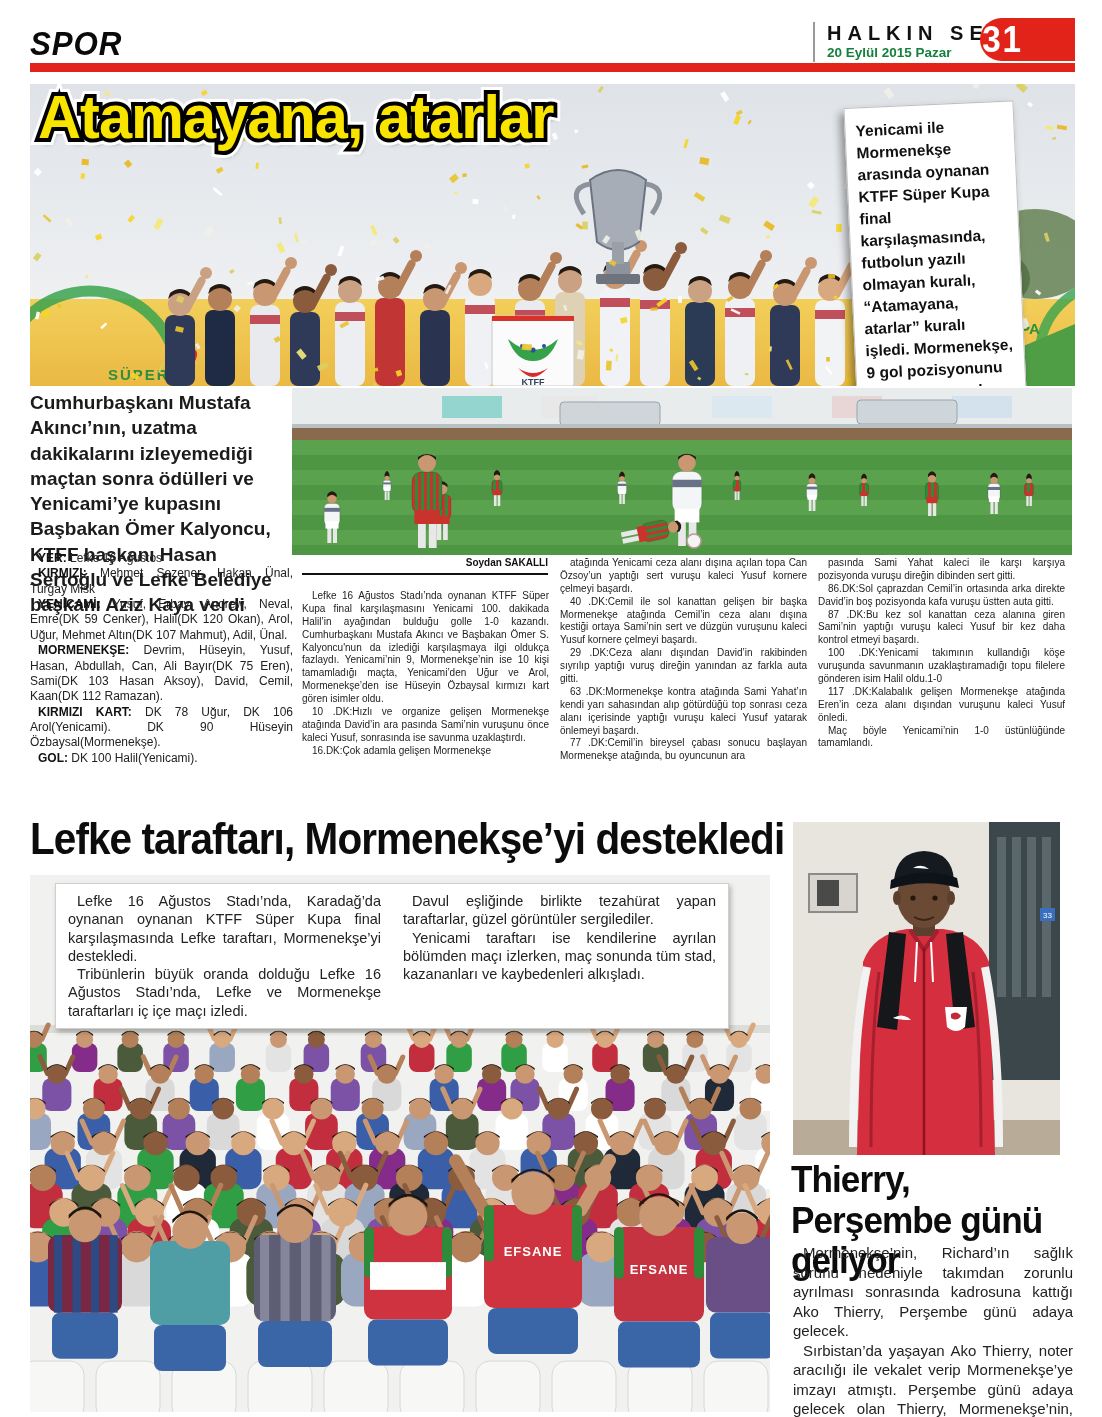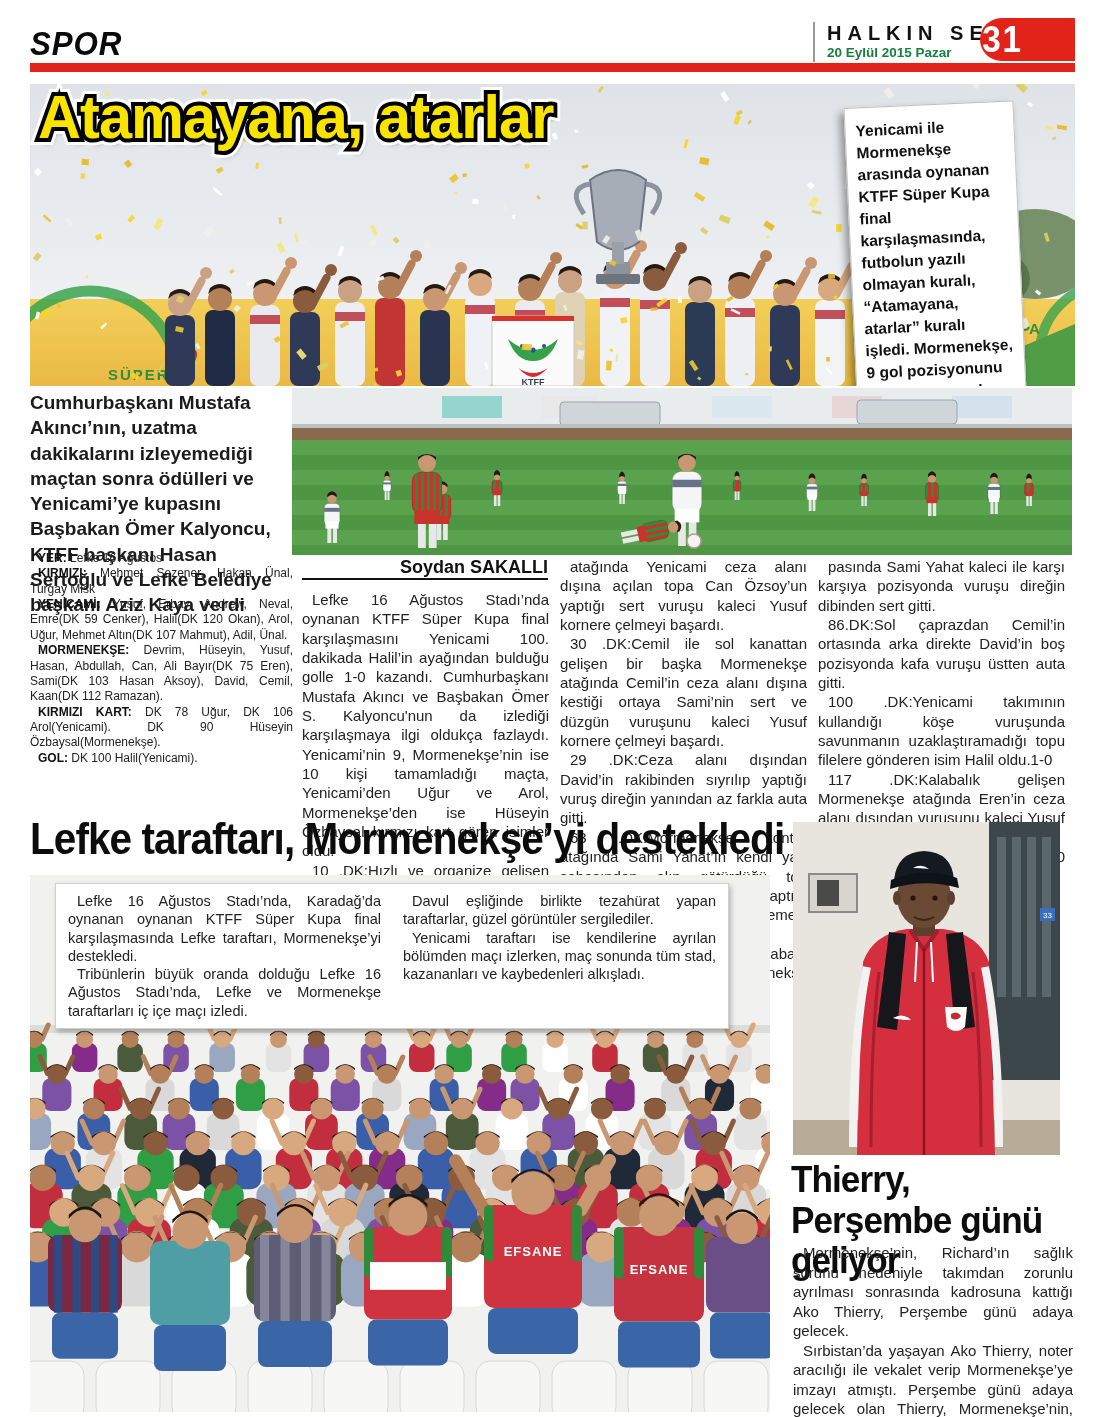--- a/index.html
+++ b/index.html
@@ -31,22 +31,22 @@
                transform:rotate(-2.6deg);font-size:15.5px;font-weight:bold;line-height:1.42;color:#111;}
   .intro{position:absolute;left:30px;top:390px;width:264px;font-size:19px;font-weight:bold;
          line-height:1.33;color:#1b1b1b;}
   .facts{position:absolute;left:30px;top:551px;width:263px;font-size:12px;line-height:1.28;
          text-align:justify;color:#222;}
   .fact{text-indent:8px;margin:0;}
   .fl{font-weight:bold;color:#111;}
 
   .mid-photo{position:absolute;left:292px;top:388px;width:780px;height:167px;overflow:hidden;background:#5aa24e;}
   .byline{position:absolute;left:302px;top:557px;width:246px;text-align:right;font-weight:bold;
-          font-size:18px;color:#111;border-bottom:2px solid #111;}
-  .newscol{position:absolute;width:247px;font-size:15px;line-height:1.29;text-align:justify;color:#222;}
+          font-size:10px;color:#111;border-bottom:2px solid #111;padding-bottom:5px;}
+  .newscol{position:absolute;width:247px;font-size:10px;line-height:1.29;text-align:justify;color:#222;}
   .col1{left:302px;top:590px;}
   .col2{left:560px;top:557px;}
   .col3{left:818px;top:557px;}
   .para{margin:0;text-indent:10px;}
 
   
   .headline2{position:absolute;left:30px;top:814px;font-size:44px;font-weight:bold;letter-spacing:-1px;
              color:#0c0c0c;transform:scaleX(.92);transform-origin:left;white-space:nowrap;}
   .fan-photo{position:absolute;left:30px;top:875px;width:740px;height:537px;overflow:hidden;background:#f0f0ee;}
   .fan-textbox{position:absolute;left:25px;top:8px;width:648px;background:#fff;border:1px solid #cfcfcf;
@@ -534,28 +534,29 @@
   </div>
 
   <div class="byline">Soydan SAKALLI</div>
   <div class="newscol col1">
       <p class="para">Lefke 16 Ağustos Stadı’nda oynanan KTFF Süper Kupa final karşılaşmasını Yenicami 100. dakikada Halil’in ayağından bulduğu golle 1-0 kazandı. Cumhurbaşkanı Mustafa Akıncı ve Başbakan Ömer S. Kalyoncu'nun da izlediği karşılaşmaya ilgi oldukça fazlaydı. Yenicami’nin 9, Mormenekşe’nin ise 10 kişi tamamladığı maçta, Yenicami’den Uğur ve Arol, Mormenekşe’den ise Hüseyin Özbaysal kırmızı kart gören isimler oldu.</p>
       <p class="para">10 .DK:Hızlı ve organize gelişen Mormenekşe atağında David’in ara pasında Sami’nin vuruşunu önce kaleci Yusuf, sonrasında ise savunma uzaklaştırdı.</p>
       <p class="para">16.DK:Çok adamla gelişen Mormenekşe</p>
     </div>
   <div class="newscol col2">
       <p class="para">atağında Yenicami ceza alanı dışına açılan topa Can Özsoy’un yaptığı sert vuruşu kaleci Yusuf kornere çelmeyi başardı.</p>
-      <p class="para">30 .DK:Cemil ile sol kanattan gelişen bir başka Mormenekşe atağında Cemil’in ceza alanı dışına kestiği ortaya Sami’nin sert ve düzgün vuruşunu kaleci Yusuf kornere çelmeyi başardı.</p>
+      <p class="para">40 .DK:Cemil ile sol kanattan gelişen bir başka Mormenekşe atağında Cemil’in ceza alanı dışına kestiği ortaya Sami’nin sert ve düzgün vuruşunu kaleci Yusuf kornere çelmeyi başardı.</p>
       <p class="para">29 .DK:Ceza alanı dışından David’in rakibinden sıyrılıp yaptığı vuruş direğin yanından az farkla auta gitti.</p>
       <p class="para">63 .DK:Mormenekşe kontra atağında Sami Yahat’ın kendi yarı sahasından alıp götürdüğü top sonrası ceza alanı içerisinde yaptığı vuruşu kaleci Yusuf yatarak önlemeyi başardı.</p>
       <p class="para">77 .DK:Cemil’in bireysel çabası sonucu başlayan Mormenekşe atağında, bu oyuncunun ara</p>
     </div>
   <div class="newscol col3">
       <p class="para">pasında Sami Yahat kaleci ile karşı karşıya pozisyonda vuruşu direğin dibinden sert gitti.</p>
       <p class="para">86.DK:Sol çaprazdan Cemil’in ortasında arka direkte David’in boş pozisyonda kafa vuruşu üstten auta gitti.</p>
+      <p class="para">87 .DK:Bu kez sol kanattan ceza alanına giren Sami’nin yaptığı vuruşu kaleci Yusuf bir kez daha kontrol etmeyi başardı.</p>
       <p class="para">100 .DK:Yenicami takımının kullandığı köşe vuruşunda savunmanın uzaklaştıramadığı topu filelere gönderen isim Halil oldu.1-0</p>
       <p class="para">117 .DK:Kalabalık gelişen Mormenekşe atağında Eren’in ceza alanı dışından vuruşunu kaleci Yusuf önledi.</p>
       <p class="para">Maç böyle Yenicami’nin 1-0 üstünlüğünde tamamlandı.</p>
     </div>
 
   <div class="headline2">Lefke taraftarı, Mormenekşe’yi destekledi</div>
   <div class="fan-photo">
     <svg id="fansvg" width="740" height="537" viewBox="0 0 740 537">
       <rect width="740" height="537" fill="#f1f1ef"></rect>
       <rect y="150" width="740" height="8" fill="#dcdcd8"></rect>

